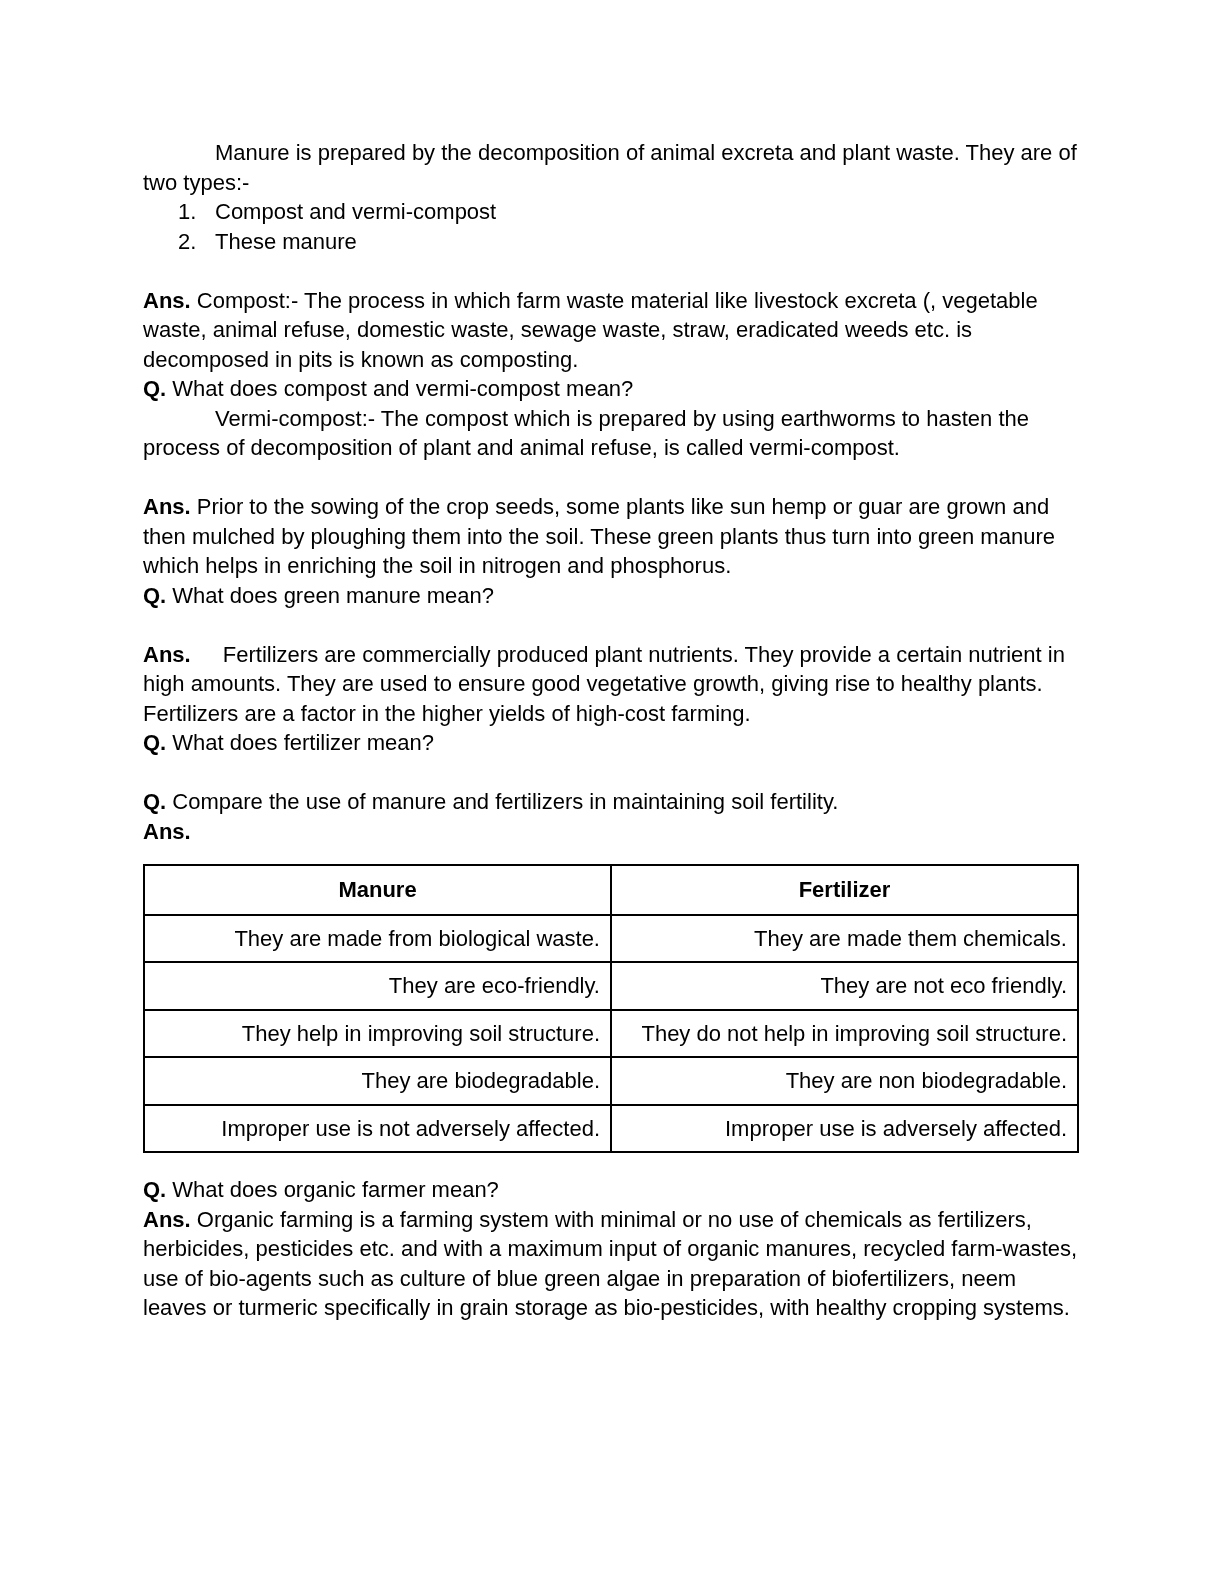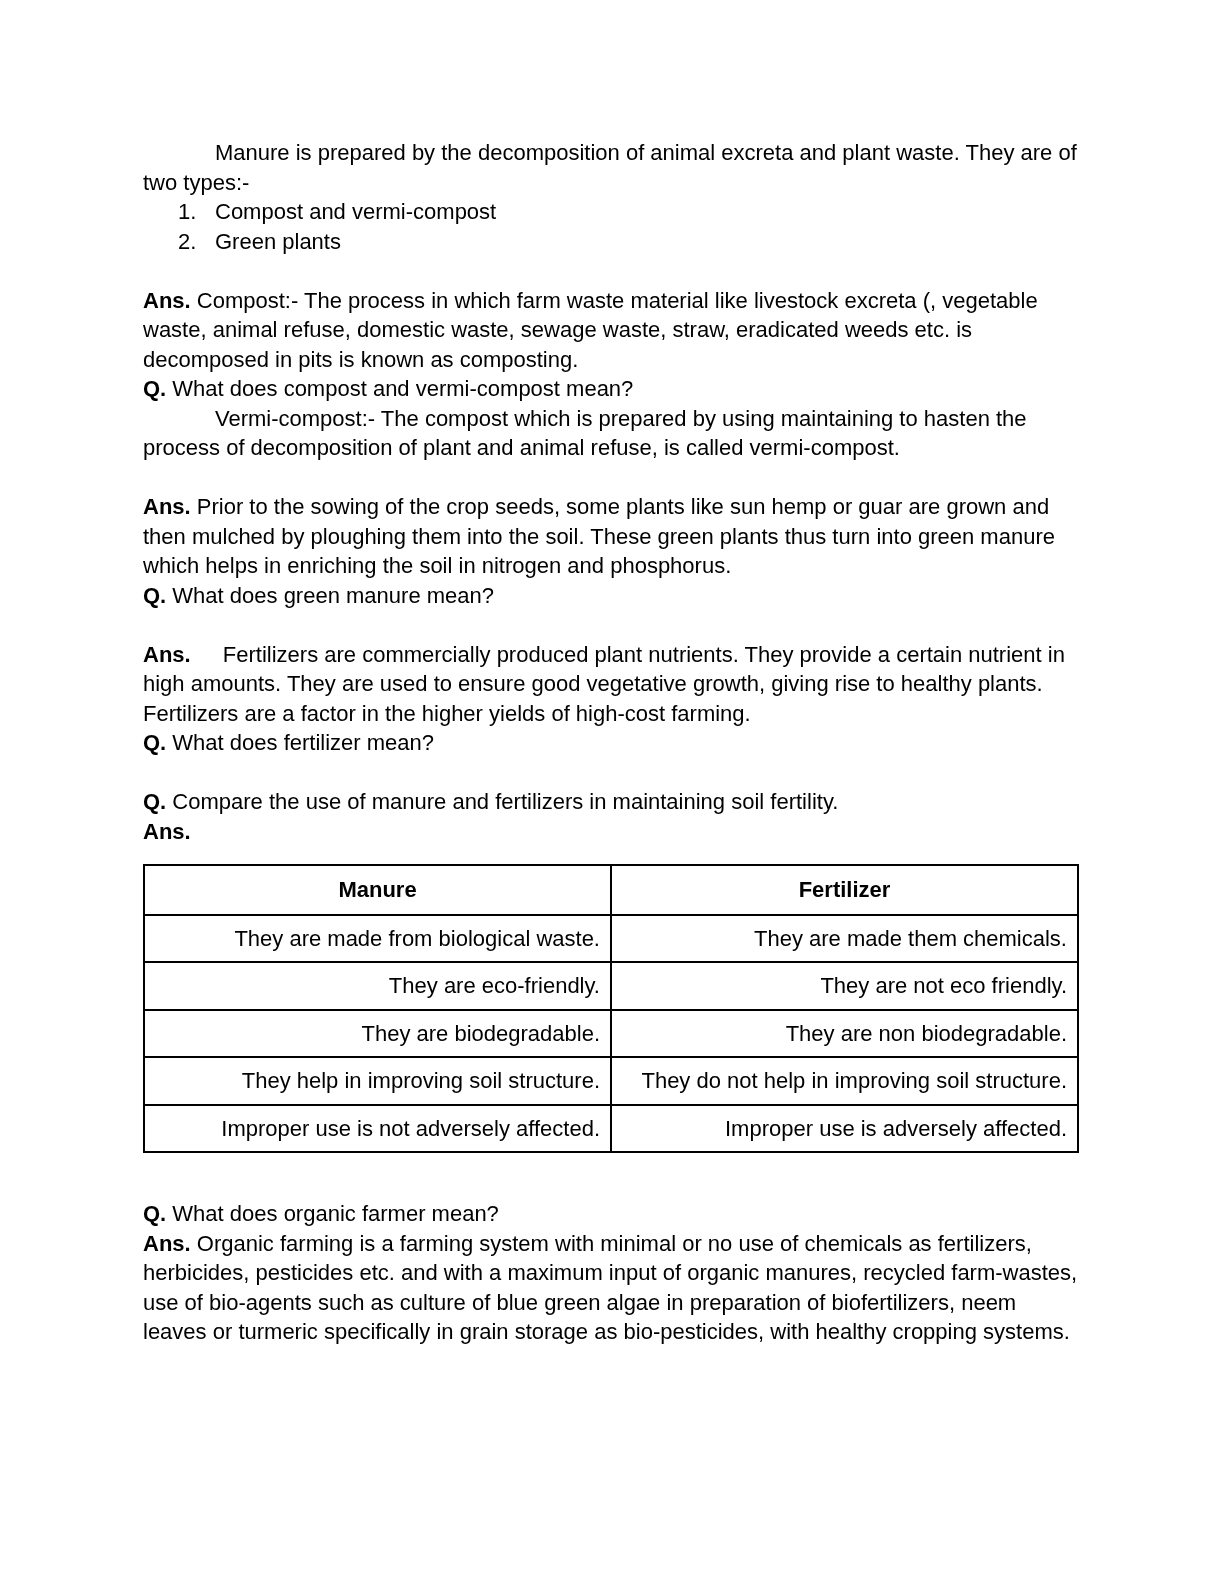--- a/index.html
+++ b/index.html
@@ -45,50 +45,50 @@
   }
   table.compare th {
     font-weight: 700;
     text-align: center;
     padding: 9px 6px;
   }
   table.compare td {
     text-align: right;
     padding: 8px 10px 8px 11px;
   }
-  .after-table { margin-top: 46px; }
+  .after-table { margin-top: 22px; }
 </style>
 </head>
 <body>
 
 <div class="page">
 
   <p class="indent-first">Manure is prepared by the decomposition of animal excreta and plant waste. They are of two types:-</p>
 
   <div class="list-row">
     <span class="list-num">1.</span>
     <span>Compost and vermi-compost</span>
   </div>
   <div class="list-row">
     <span class="list-num">2.</span>
-    <span>Green plants</span>
+    <span>These manure</span>
   </div>
 
   <div class="blank-line"></div>
 
   <p>
     <span class="b">Ans.</span>
     <span>Compost:- The process in which farm waste material like livestock excreta (, vegetable waste, animal refuse, domestic waste, sewage waste, straw, eradicated weeds etc. is decomposed in pits is known as composting.</span>
   </p>
   <p>
     <span class="b">Q.</span>
     <span>What does compost and vermi-compost mean?</span>
   </p>
   <p class="indent-first">
-    <span>Vermi-compost:- The compost which is prepared by using maintaining to hasten the process of decomposition of plant and animal refuse, is called vermi-compost.</span>
+    <span>Vermi-compost:- The compost which is prepared by using earthworms to hasten the process of decomposition of plant and animal refuse, is called vermi-compost.</span>
   </p>
 
   <div class="blank-line"></div>
 
   <p>
     <span class="b">Ans.</span>
     <span>Prior to the sowing of the crop seeds, some plants like sun hemp or guar are grown and then mulched by ploughing them into the soil. These green plants thus turn into green manure which helps in enriching the soil in nitrogen and phosphorus.</span>
   </p>
   <p>
     <span class="b">Q.</span>
@@ -130,26 +130,26 @@
     <tbody>
       <tr>
         <td>They are made from biological waste.</td>
         <td>They are made them chemicals.</td>
       </tr>
       <tr>
         <td>They are eco-friendly.</td>
         <td>They are not eco friendly.</td>
       </tr>
       <tr>
+        <td>They help in improving soil structure.</td>
+        <td>They do not help in improving soil structure.</td>
+      </tr>
+      <tr>
         <td>They are biodegradable.</td>
         <td>They are non biodegradable.</td>
-      </tr>
-      <tr>
-        <td>They help in improving soil structure.</td>
-        <td>They do not help in improving soil structure.</td>
       </tr>
       <tr>
         <td>Improper use is not adversely affected.</td>
         <td>Improper use is adversely affected.</td>
       </tr>
     </tbody>
   </table>
 
   <p class="after-table">
     <span class="b">Q.</span>

